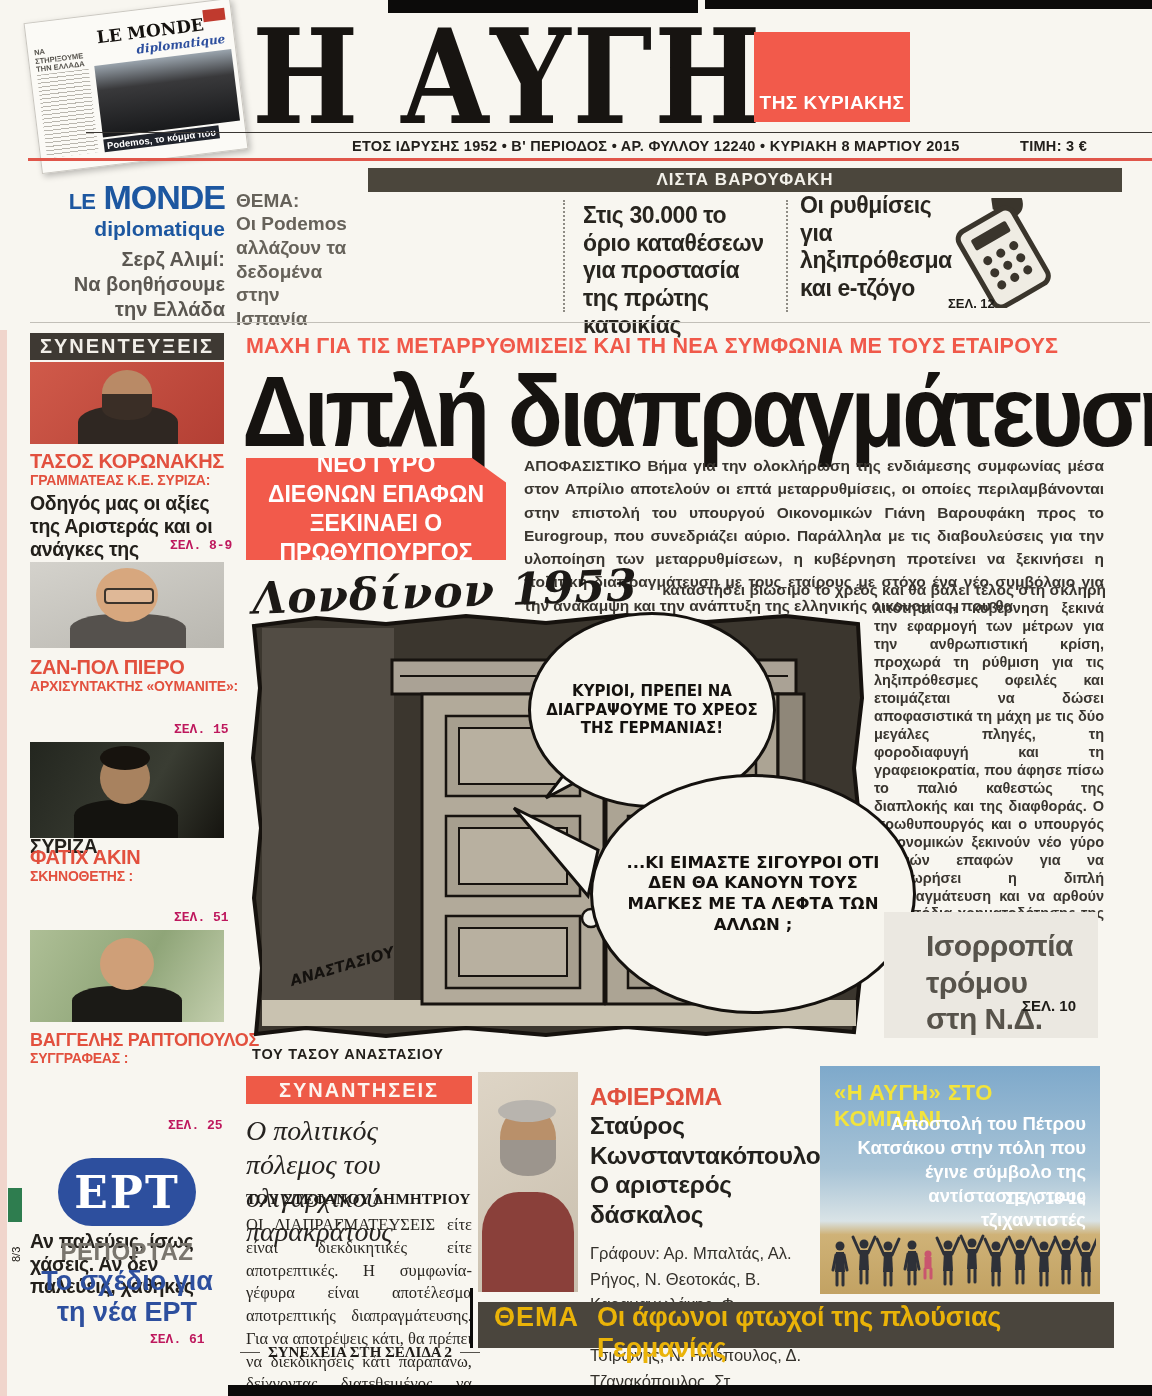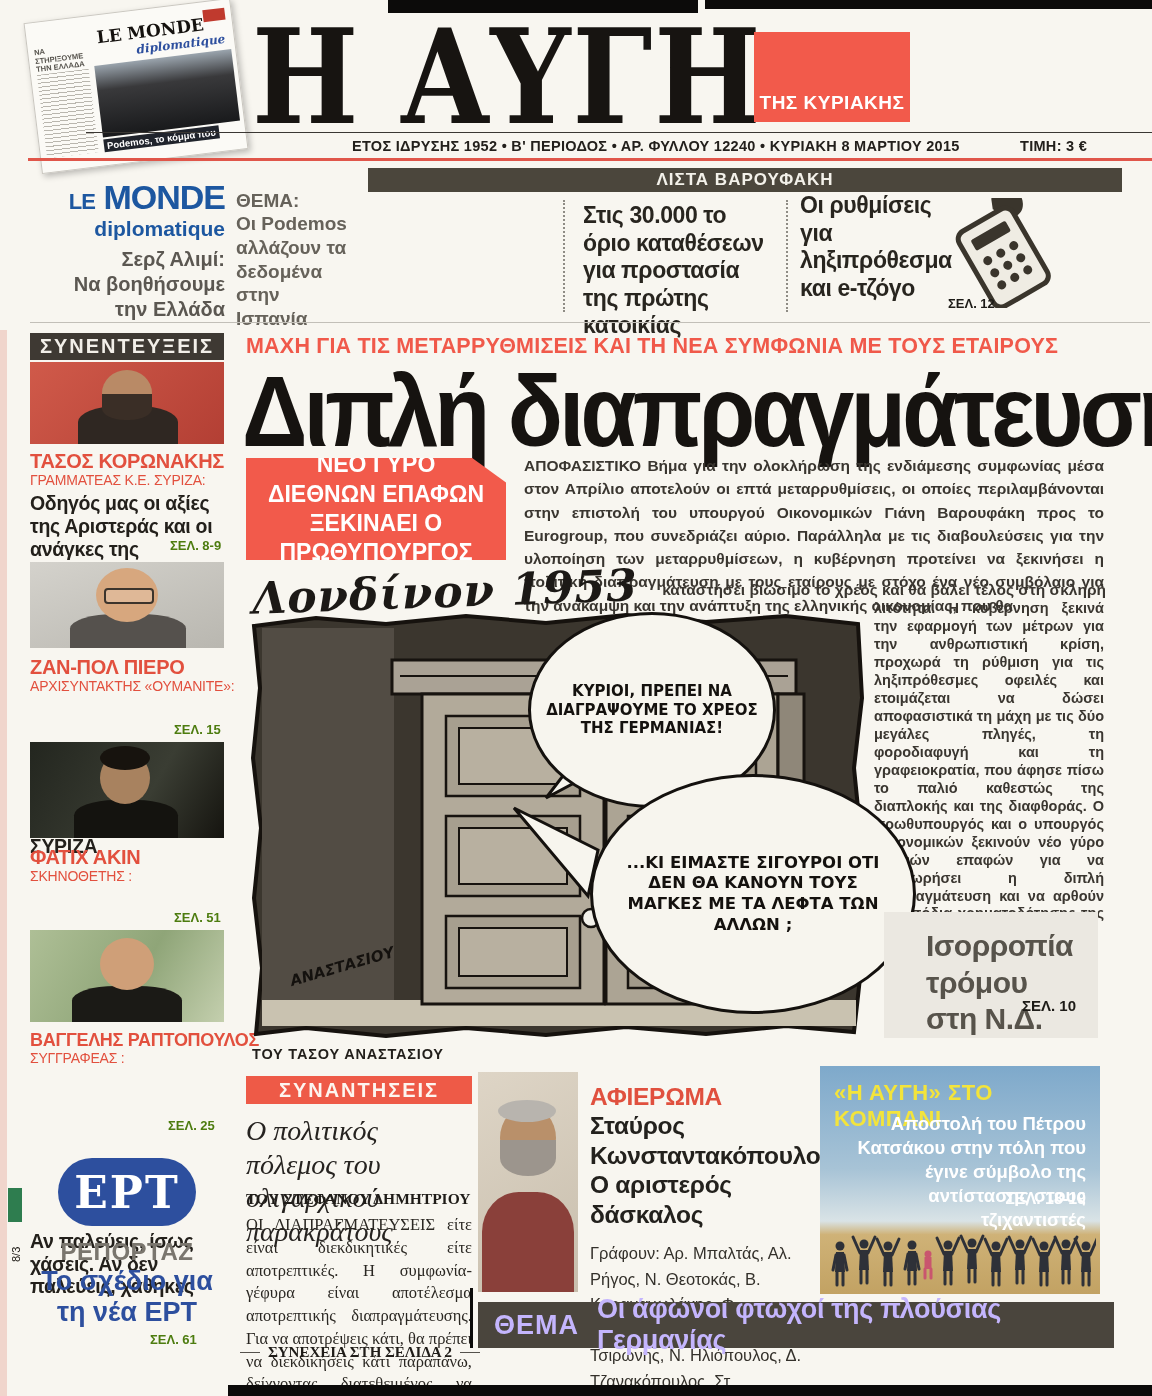--- a/index.html
+++ b/index.html
@@ -44,23 +44,23 @@
   .page-ref{font-weight:700;font-size:13px;color:#1d1b17;}
   .hairline{background:#c2bfb8;}
 
   
   .sb-bar{background:#3e3933;color:#f2efe9;font-weight:700;font-size:20px;letter-spacing:2px;
           display:flex;align-items:center;justify-content:center;}
   .photo{overflow:hidden;position:absolute;}
   .ph-head{position:absolute;border-radius:50%;}
   .ph-body{position:absolute;border-radius:40% 40% 0 0;}
   .sb-name{color:#e2503e;font-weight:700;font-size:20px;letter-spacing:-.3px;}
-  .sb-role{color:#e2503e;font-weight:400;font-size:14px;letter-spacing:-.2px;}
+  .sb-role{color:#e2503e;font-weight:700;font-size:14px;letter-spacing:-.2px;}
   .sb-quote{color:#23201b;font-weight:700;font-size:19.5px;line-height:1.17;letter-spacing:-.3px;position:relative;}
-  .sb-page{font-weight:700;font-size:13px;color:#4d7c0f;}
+  .sb-page{font-weight:700;font-size:13px;color:#be185d;font-family:Liberation Mono, monospace;}
   .ert-logo{background:#2d4f9e;border-radius:36px;display:flex;align-items:center;justify-content:center;}
   .ert-logo span{color:#fff;font-family:"DejaVu Serif",serif;font-weight:700;font-size:44px;letter-spacing:2px;}
   .ert-label{color:#7a766e;font-weight:700;font-size:24px;letter-spacing:.5px;text-align:center;}
   .ert-title{color:#2d4f9e;font-weight:700;font-size:27px;line-height:1.15;text-align:center;}
   .edge-mark{font-size:11px;color:#17140f;transform:rotate(-90deg);transform-origin:left top;}
   .edge-green{background:#2e7d4f;}
 
   
   .kicker{color:#f0594a;font-weight:700;font-size:21.5px;letter-spacing:.2px;white-space:nowrap;}
   .headline{font-weight:700;font-size:94px;line-height:.95;letter-spacing:-4px;color:#161310;
@@ -89,21 +89,21 @@
   .meet-more{font-family:"Liberation Serif",serif;font-weight:700;font-size:15px;color:#1f1c18;
              display:flex;align-items:center;gap:8px;}
   .meet-more::before,.meet-more::after{content:"";height:1px;background:#55524c;flex:1;}
   .trib-label{color:#e0503e;font-weight:700;}
   .trib-title{color:#23211d;font-weight:700;font-size:24.5px;line-height:1.2;letter-spacing:-.3px;}
   .trib-writers{color:#34312b;font-size:16.5px;line-height:1.55;}
   .kobani{background:linear-gradient(180deg,#7ea9cb 0%,#a7c3d6 45%,#d9e3e6 68%,#cfb277 74%,#c2a263 100%);overflow:hidden;}
   .kob-title{color:#f3e43b;font-weight:700;font-size:22px;letter-spacing:.5px;}
   .kob-text{color:#fff;font-weight:700;font-size:18.5px;line-height:1.3;text-align:right;}
   .kob-page{color:#fff;font-weight:700;font-size:16px;text-align:right;}
-  .thema-bar{background:#4a453d;color:#c4b5fd;display:flex;align-items:center;gap:18px;padding-left:16px;}
+  .thema-bar{background:#4a453d;color:#eab308;display:flex;align-items:flex-start;gap:18px;padding-left:16px;}
   .thema-bar .lab{font-weight:700;font-size:27px;letter-spacing:1px;}
   .thema-bar .txt{font-weight:700;font-size:27px;letter-spacing:-.3px;}
 </style>
 </head>
 <body>
 
 <div class="page">
 
   <div class="abs scan" style="left:388px;top:0;width:310px;height:13px"></div>
   <div class="abs scan" style="left:705px;top:0;width:447px;height:9px"></div>

